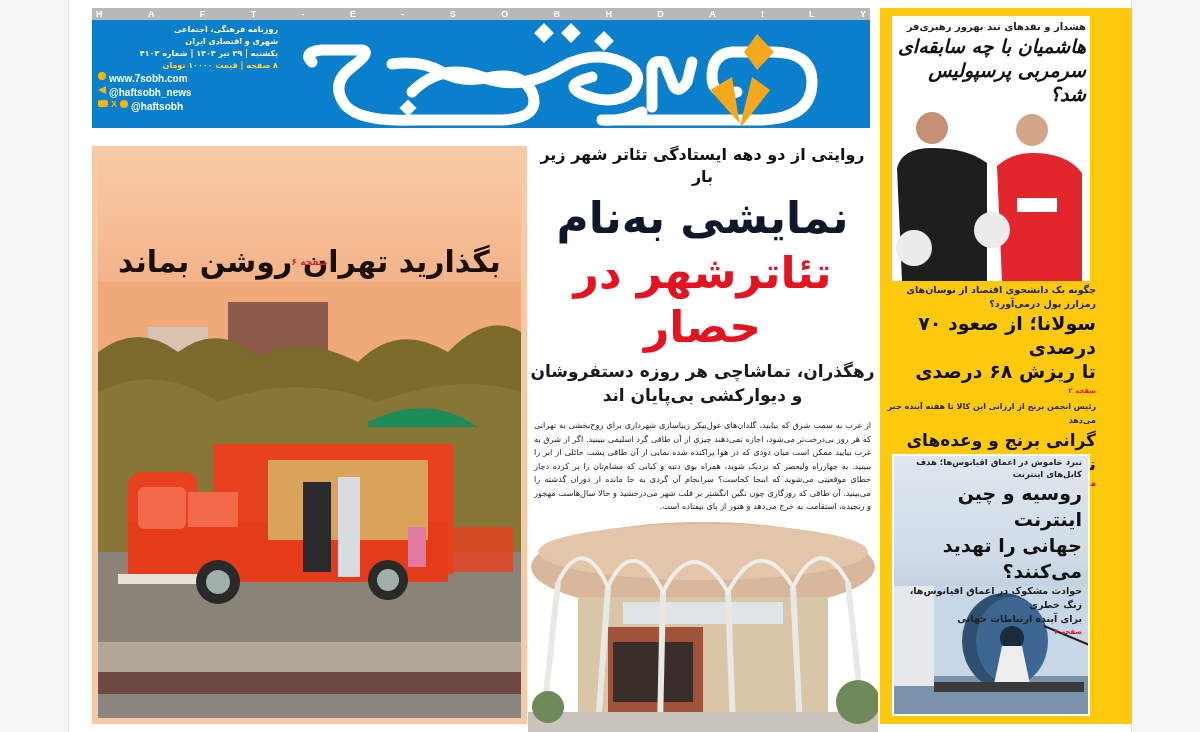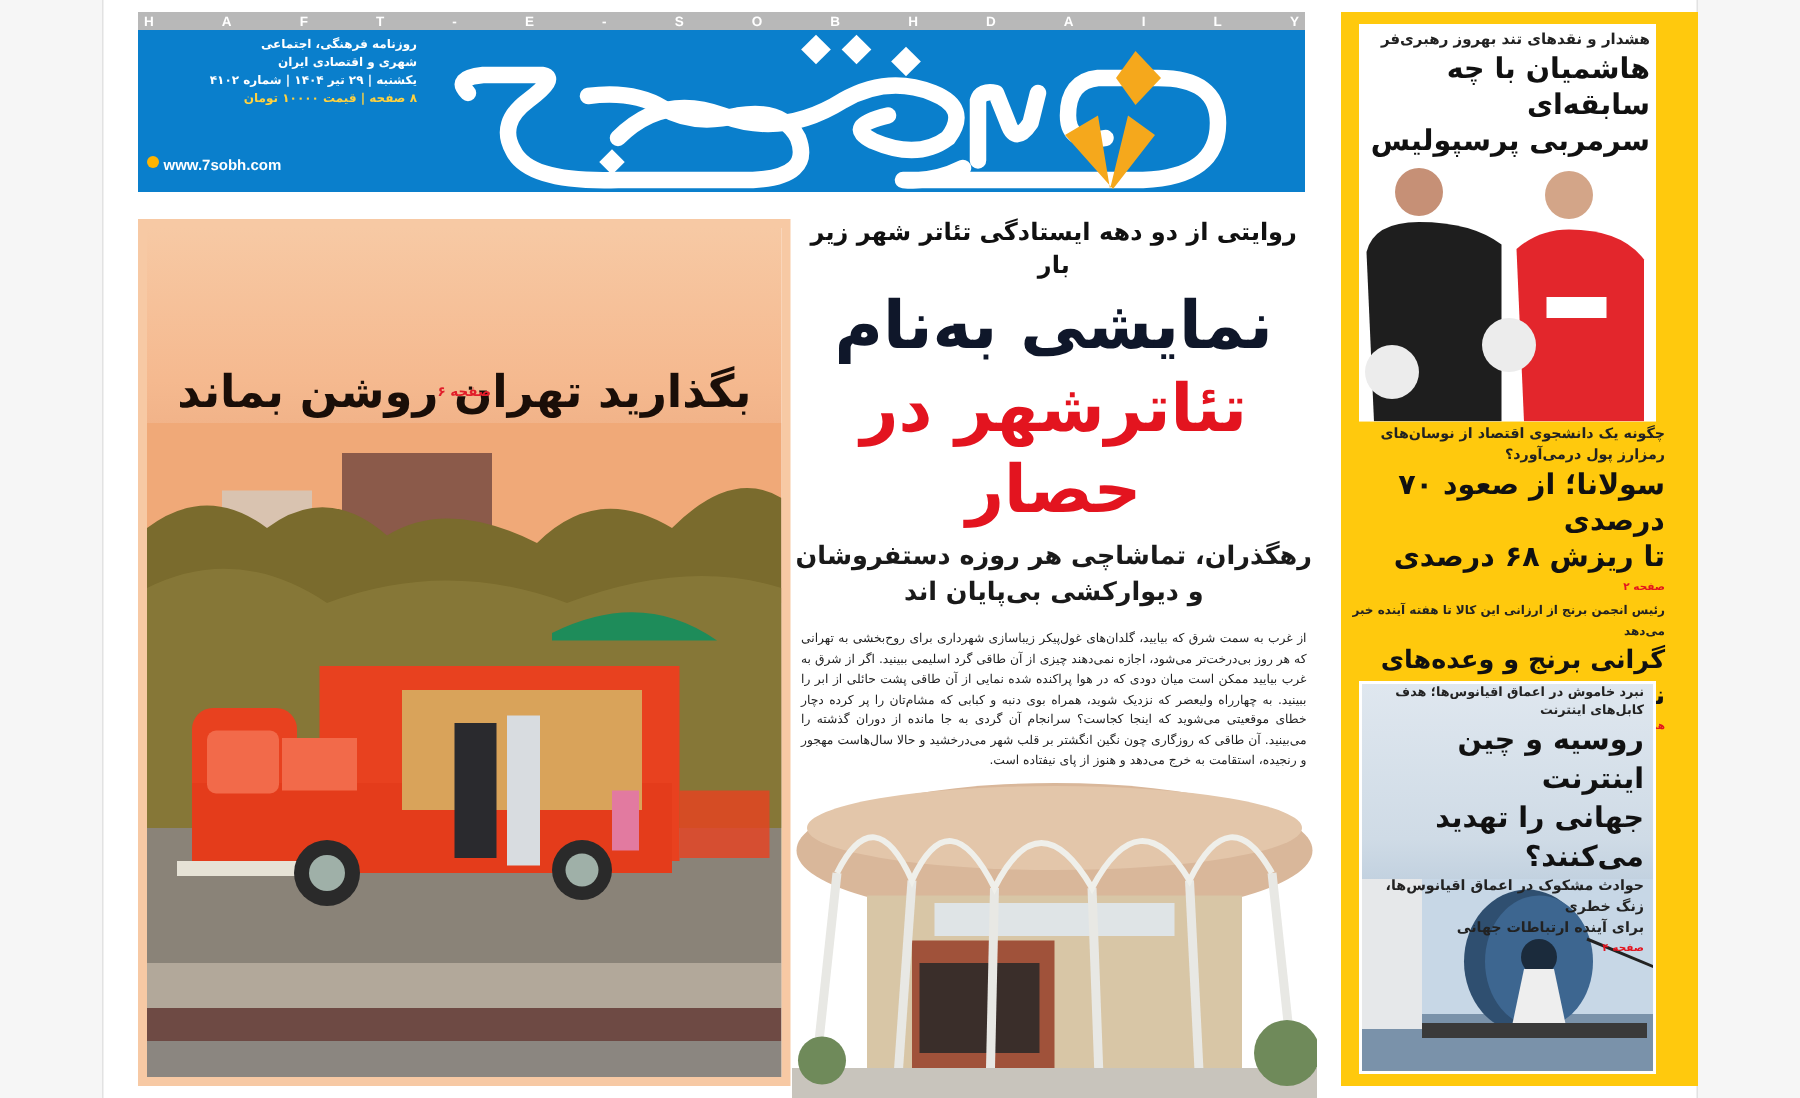--- a/index.html
+++ b/index.html
@@ -7,21 +7,21 @@
   .viewer { position: absolute; left: 0; top: 0; width: 1200px; height: 732px; background: #f6f6f6; }
   .paper { position: absolute; left: 68px; top: 0; width: 1064px; height: 732px; background: #ffffff; border-left: 1px solid #e2e2e2; border-right: 1px solid #e2e2e2; }
 
   
   .masthead { position: absolute; left: 92px; top: 8px; width: 778px; height: 120px; background: #0a7fcc; }
   .masthead .ribbon { position: absolute; left: 0; top: 0; width: 100%; height: 12px; background: #b8b8b8; display: flex; justify-content: space-between; align-items: center; padding: 0 4px; }
   .masthead .ribbon span { color: #ffffff; font-family: "Liberation Sans", sans-serif; font-weight: bold; font-size: 9px; line-height: 12px; }
   .info { position: absolute; left: 6px; top: 16px; width: 180px; direction: rtl; text-align: right; color: #fff; }
   .info .fa { font-size: 8px; line-height: 12px; font-weight: bold; }
   .info .price { color: #ffd23f; }
-  .info .social { direction: ltr; text-align: left; font-family: "Liberation Sans", sans-serif; font-size: 10px; line-height: 14px; font-weight: bold; display: flex; align-items: flex-start; gap: 3px; margin-top: 32px; }
+  .info .social { direction: ltr; text-align: left; font-family: "Liberation Sans", sans-serif; font-size: 10px; line-height: 14px; font-weight: bold; display: flex; align-items: flex-start; gap: 3px; }
   .sicon { display: inline-block; width: 8px; height: 8px; border-radius: 50%; background: #ffb400; }
   .sicon.tg { border-radius: 0; width: 0; height: 0; background: none; border-top: 4px solid transparent; border-bottom: 4px solid transparent; border-right: 8px solid #ffb400; }
   .sicon.yt { border-radius: 2px; width: 10px; height: 7px; }
   .sicon.x { background: none; color: #ffb400; font-size: 9px; width: auto; height: auto; line-height: 8px; }
   .logo { position: absolute; left: 200px; top: 14px; width: 550px; height: 106px; }
 
   
   .feature-left { position: absolute; left: 92px; top: 146px; width: 435px; height: 578px; background: linear-gradient(#f7c9a4 0%, #f5b98f 18%, #e9a57b 35%, #a37a49 55%, #6f7a3c 70%, #9d8a72 85%, #8c8c8c 100%); border: 6px solid #f7c9a4; overflow: hidden; }
   .feature-left .kicker { position: absolute; top: 12px; left: 0; right: 0; text-align: center; direction: rtl; font-size: 15px; font-weight: bold; line-height: 20px; color: #2a1a12; }
   .feature-left .headline { position: absolute; top: 60px; left: 0; right: 0; text-align: center; direction: rtl; font-size: 30px; font-weight: bold; color: #1a0e08; margin-top: 32px; }
@@ -32,24 +32,24 @@
   .center { position: absolute; left: 530px; top: 138px; width: 345px; height: 590px; }
   .center .kicker { text-align: center; direction: rtl; font-size: 16px; font-weight: bold; line-height: 22px; color: #111; margin-top: 6px; }
   .center .headline-black { text-align: center; direction: rtl; font-size: 44px; font-weight: bold; color: #0f172a; line-height: 56px; margin-top: 2px; }
   .center .headline-red { text-align: center; direction: rtl; font-size: 44px; font-weight: bold; color: #e3141f; line-height: 54px; }
   .center .subhead { text-align: center; direction: rtl; font-size: 17px; font-weight: bold; color: #1a1a1a; line-height: 24px; margin-top: 5px; }
   .center .body { direction: rtl; text-align: justify; font-size: 8.2px; line-height: 13.5px; color: #222; padding: 0 4px; margin-top: 12px; }
   .center .pageref { direction: rtl; text-align: right; font-size: 8px; font-weight: bold; color: #e3141f; padding-right: 6px; margin-top: 8px; }
   .theater { position: absolute; left: -2px; top: 374px; width: 350px; height: 222px; }
 
   
-  .right { position: absolute; left: 880px; top: 8px; width: 262px; height: 716px; background: #ffc90d; margin-left: 14px; }
+  .right { position: absolute; left: 880px; top: 8px; width: 262px; height: 716px; background: #ffc90d; }
   .rbox-top { position: absolute; left: 12px; top: 8px; width: 198px; height: 265px; background: #fff; overflow: hidden; }
   .rbox-top .kicker { direction: rtl; text-align: right; font-size: 10px; font-weight: bold; color: #222; padding: 4px 4px 0 0; line-height: 14px; }
-  .rbox-top .headline { direction: rtl; text-align: right; font-size: 19px; font-weight: bold; color: #111; padding-right: 4px; line-height: 24px; }
+  .rbox-top .headline { direction: rtl; text-align: right; font-size: 19px; font-weight: bold; color: #111; padding-right: 4px; line-height: 24px; font-style: italic; }
   .rbox-top .pageref { direction: rtl; text-align: right; font-size: 7px; font-weight: bold; color: #e3141f; padding-right: 6px; margin-top: 2px; }
   .players { position: absolute; left: 0; top: 92px; width: 198px; height: 173px; }
 
   .rsec { direction: rtl; text-align: right; padding: 0 6px 0 4px; }
   .rsec .kicker { font-size: 9.5px; font-weight: bold; color: #222; line-height: 14px; }
   .rsec .headline { font-size: 19px; font-weight: bold; color: #111; line-height: 24px; }
   .rsec .pageref { font-size: 7px; font-weight: bold; color: #e3141f; line-height: 12px; margin-top: 2px; }
   .rsec.solana { position: absolute; top: 275px; left: 0; width: 222px; }
   .rsec.rice { position: absolute; top: 392px; left: 0; width: 222px; }
   .rsec.rice .headline { font-size: 17px; }

